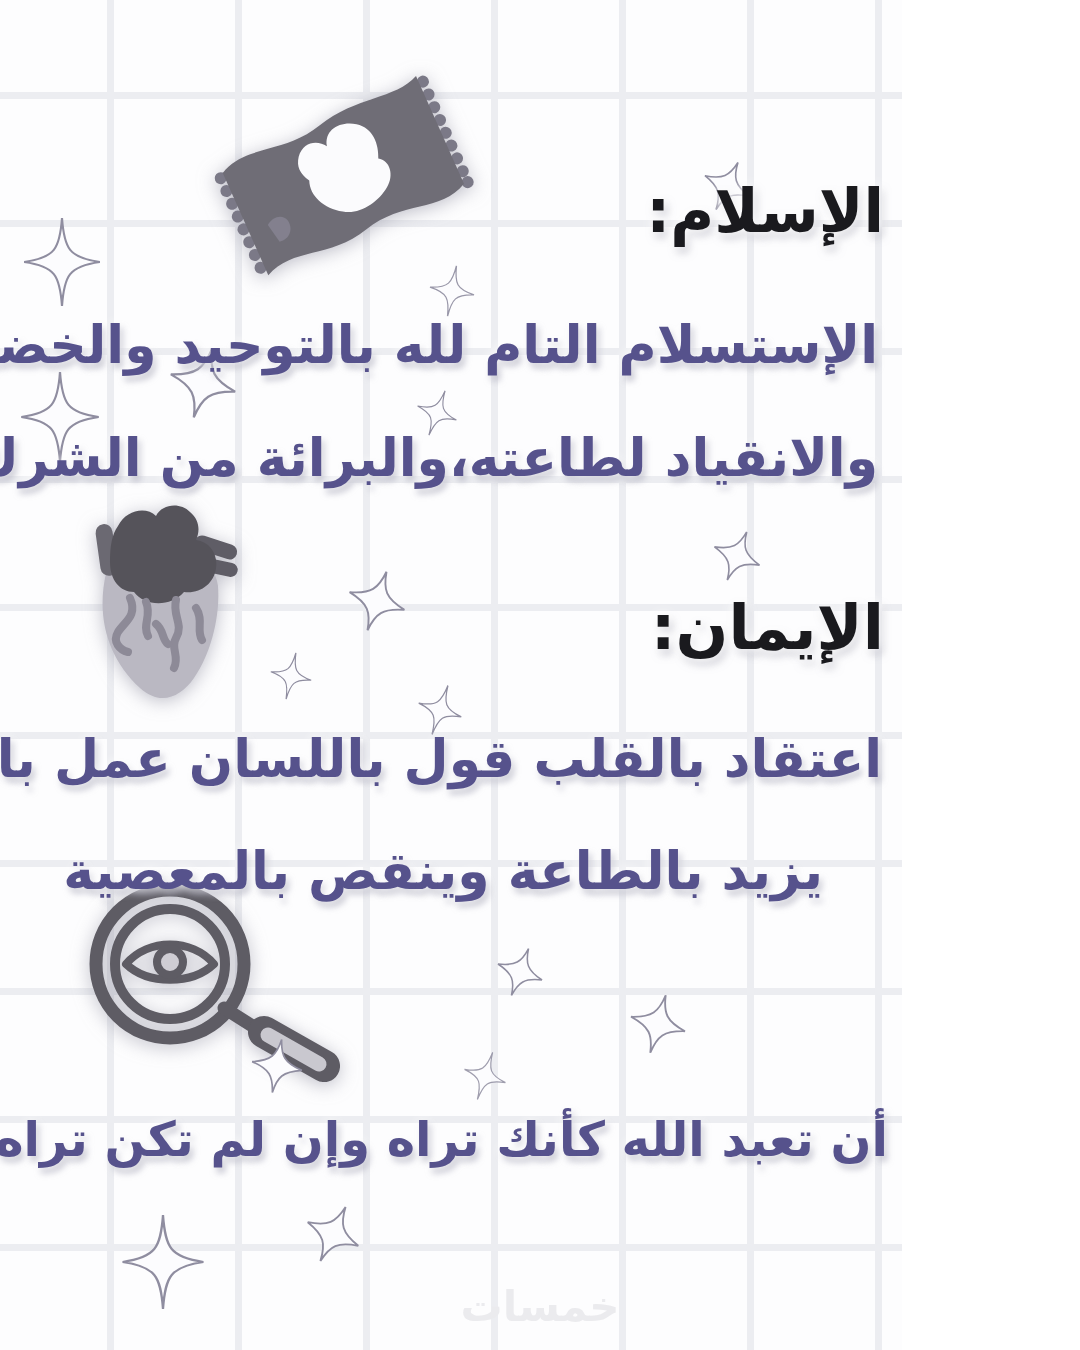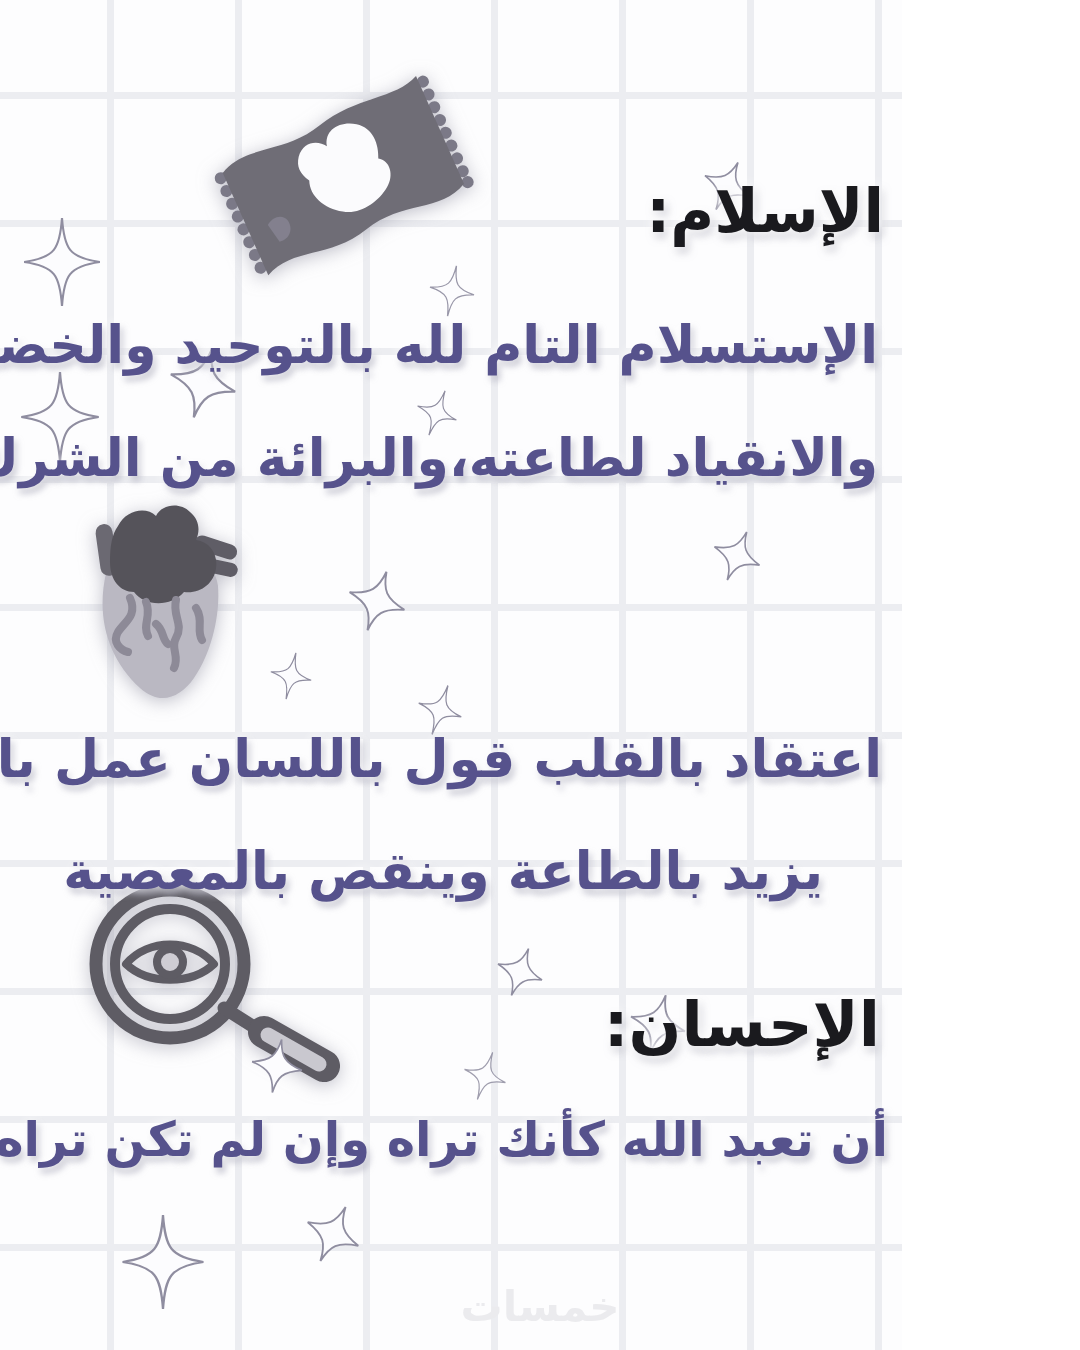--- a/index.html
+++ b/index.html
@@ -172,21 +172,21 @@
       <use href="#sparkle"></use>
     </svg>
   <svg class="sparkle" style="left:1041px;top:1221px;" width="62" height="62">
       <use href="#sparkle-thin"></use>
     </svg>
 
   <div class="txt heading" style="top:172px;right:18px;">الإسلام:</div>
   <div class="txt body-text" style="top:312px;right:24px;">الإستسلام التام لله بالتوحيد والخضوع لأوامره</div>
   <div class="txt body-text" style="top:425px;right:24px;">والانقياد لطاعته،والبرائة من الشرك وأهله</div>
 
+  <div class="txt heading" style="top:588px;right:18px;font-size:62px;">الإيمان:</div>
   <div class="txt body-text" style="top:726px;right:20px;">اعتقاد بالقلب قول باللسان عمل بالجوار</div>
   <div class="txt body-text" style="top:838px;right:79px;">يزيد بالطاعة وينقص بالمعصية</div>
 
-  <div class="txt heading" style="top:985px;right:22px;font-size:62px;">الإحسان:</div>
   <div class="txt body-text" style="top:1108px;right:14px;font-size:48px;">أن تعبد الله كأنك تراه وإن لم تكن  تراه فإنه يراك</div>
 
   <div class="watermark">خمسات</div>
 
 </div>
 
 </body></html>

